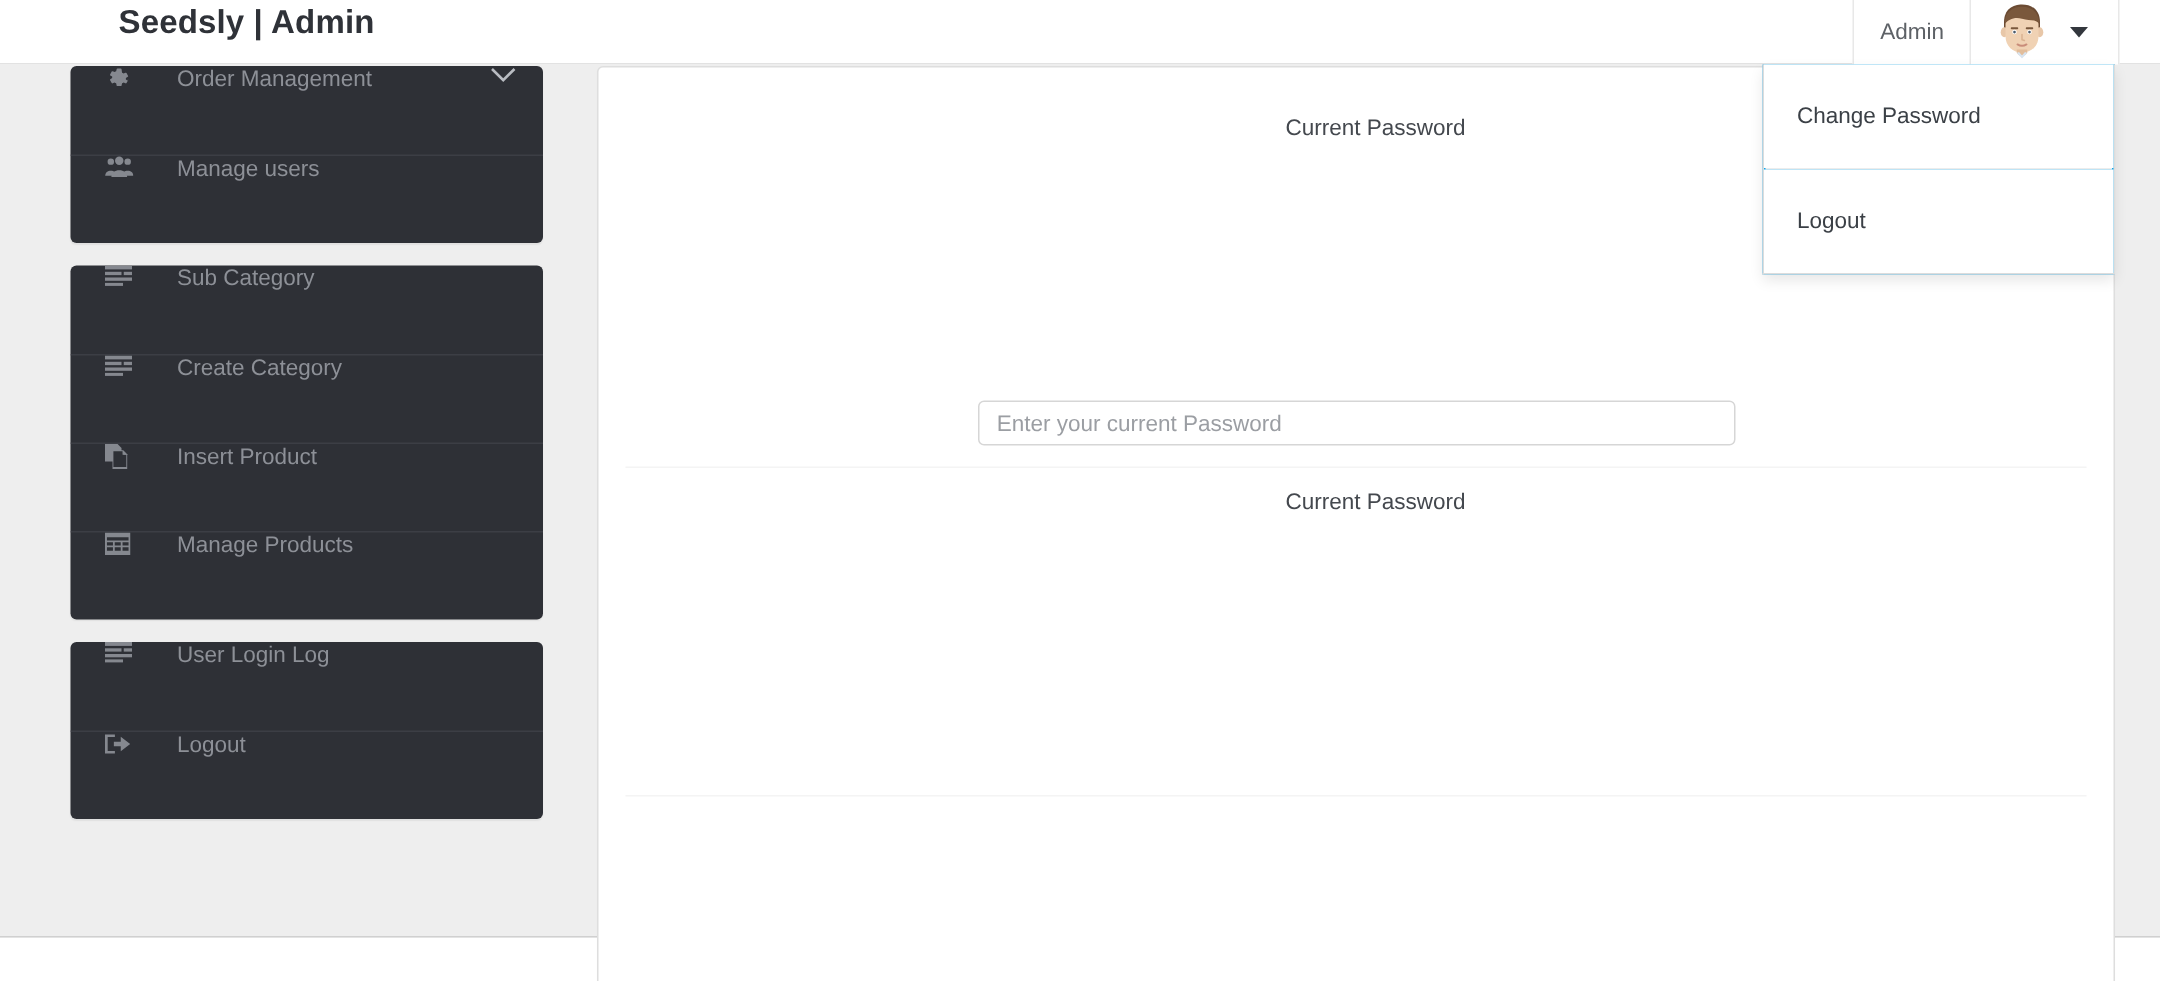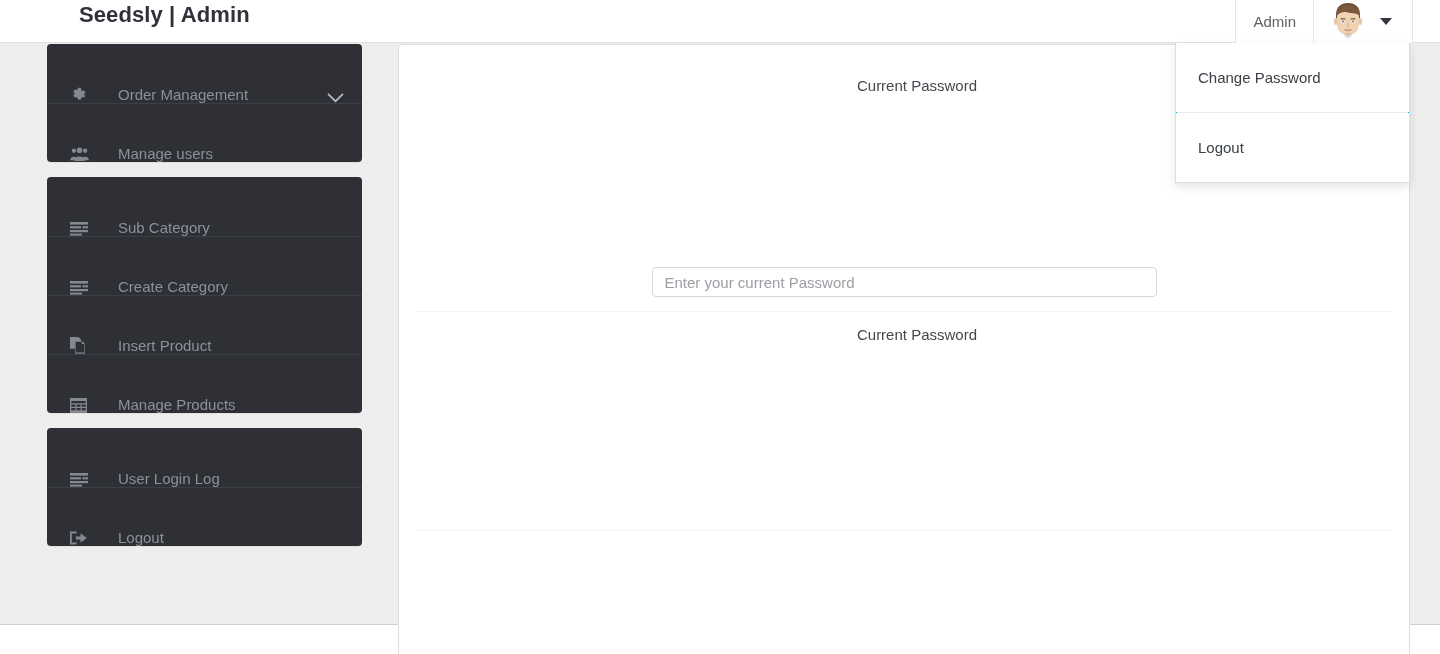--- a/index.html
+++ b/index.html
@@ -125,21 +125,21 @@
   .side-group {
     background: #2e3036;
     border-radius: 4px;
     overflow: hidden;
     margin-bottom: 15px;
     box-shadow: 0 1px 1px rgba(0,0,0,0.06);
   }
   .side-item {
     height: 59px;
     display: flex;
-    align-items: flex-end;
+    align-items: flex-start;
     padding: 0 18px 0 23px;
     color: #8d9097;
     font-size: 15px;
     cursor: pointer;
     position: relative;
   }
   .side-item + .side-item { border-top: 1px solid #3c3e45; }
   .side-icon {
     width: 22px;
     margin-right: 26px;

